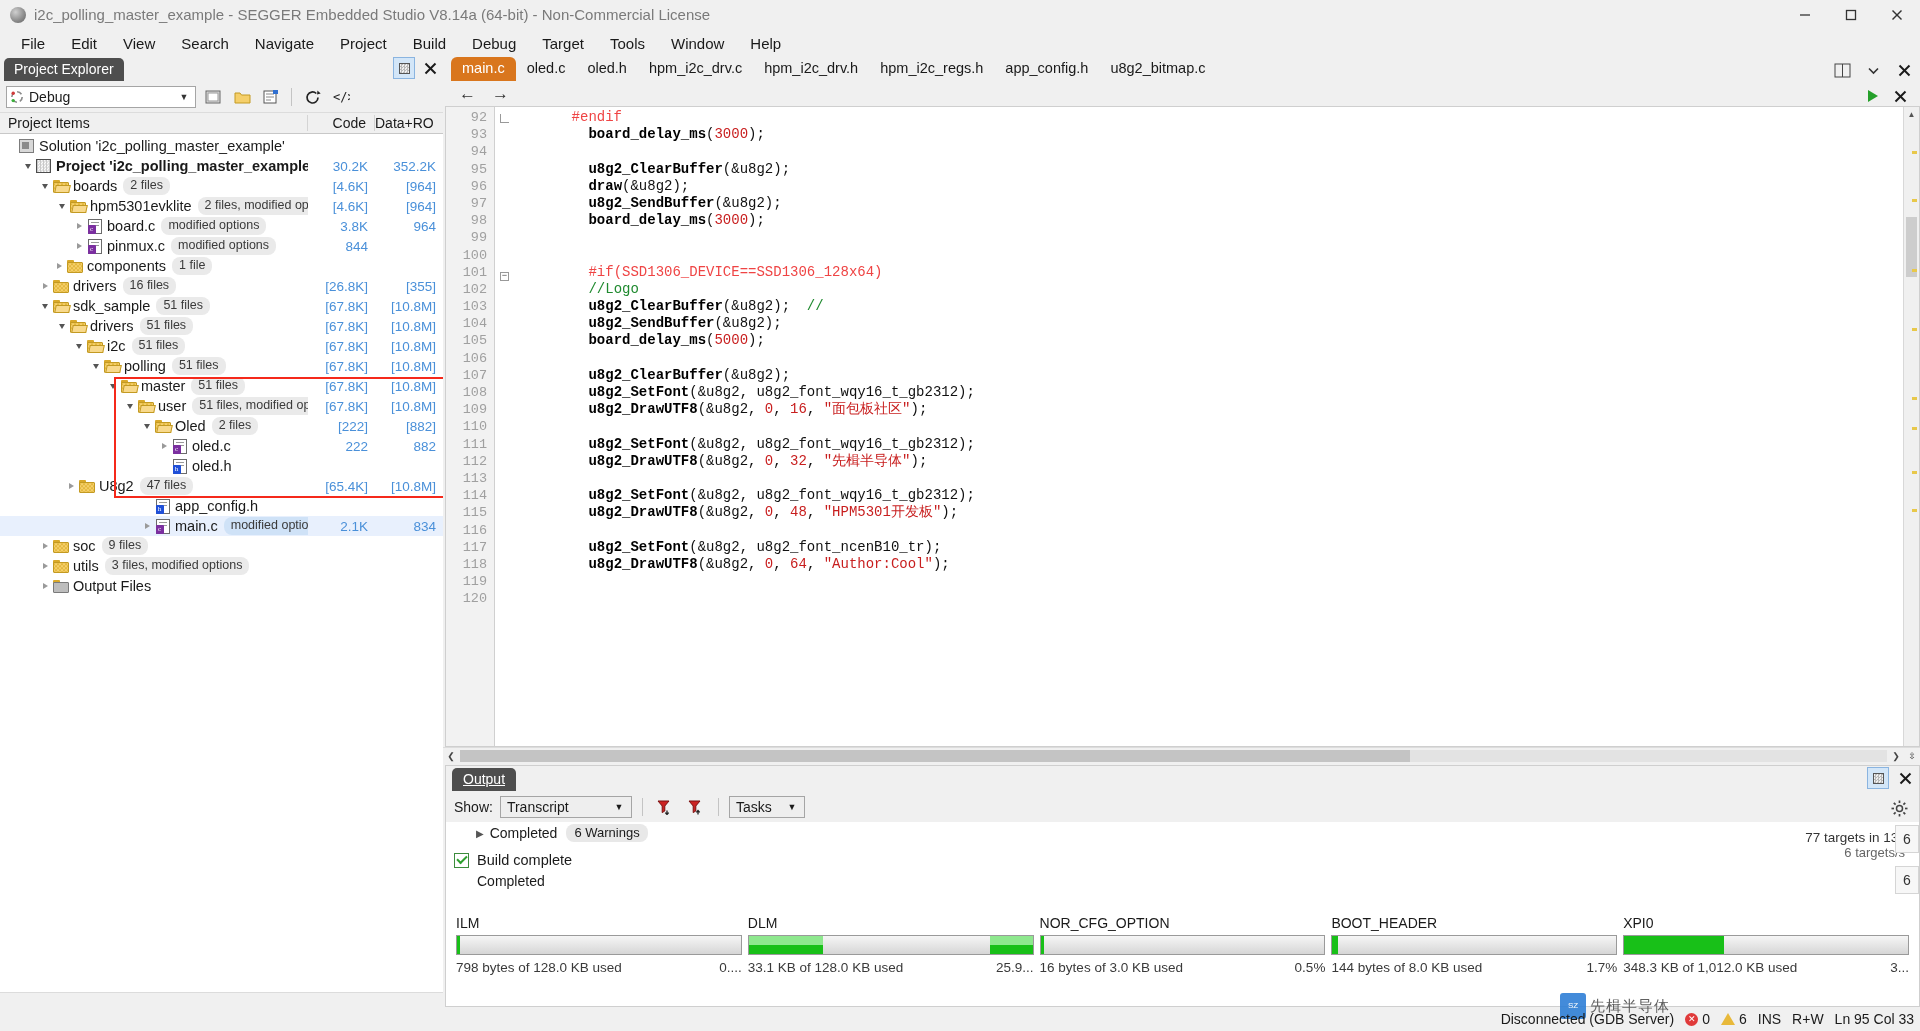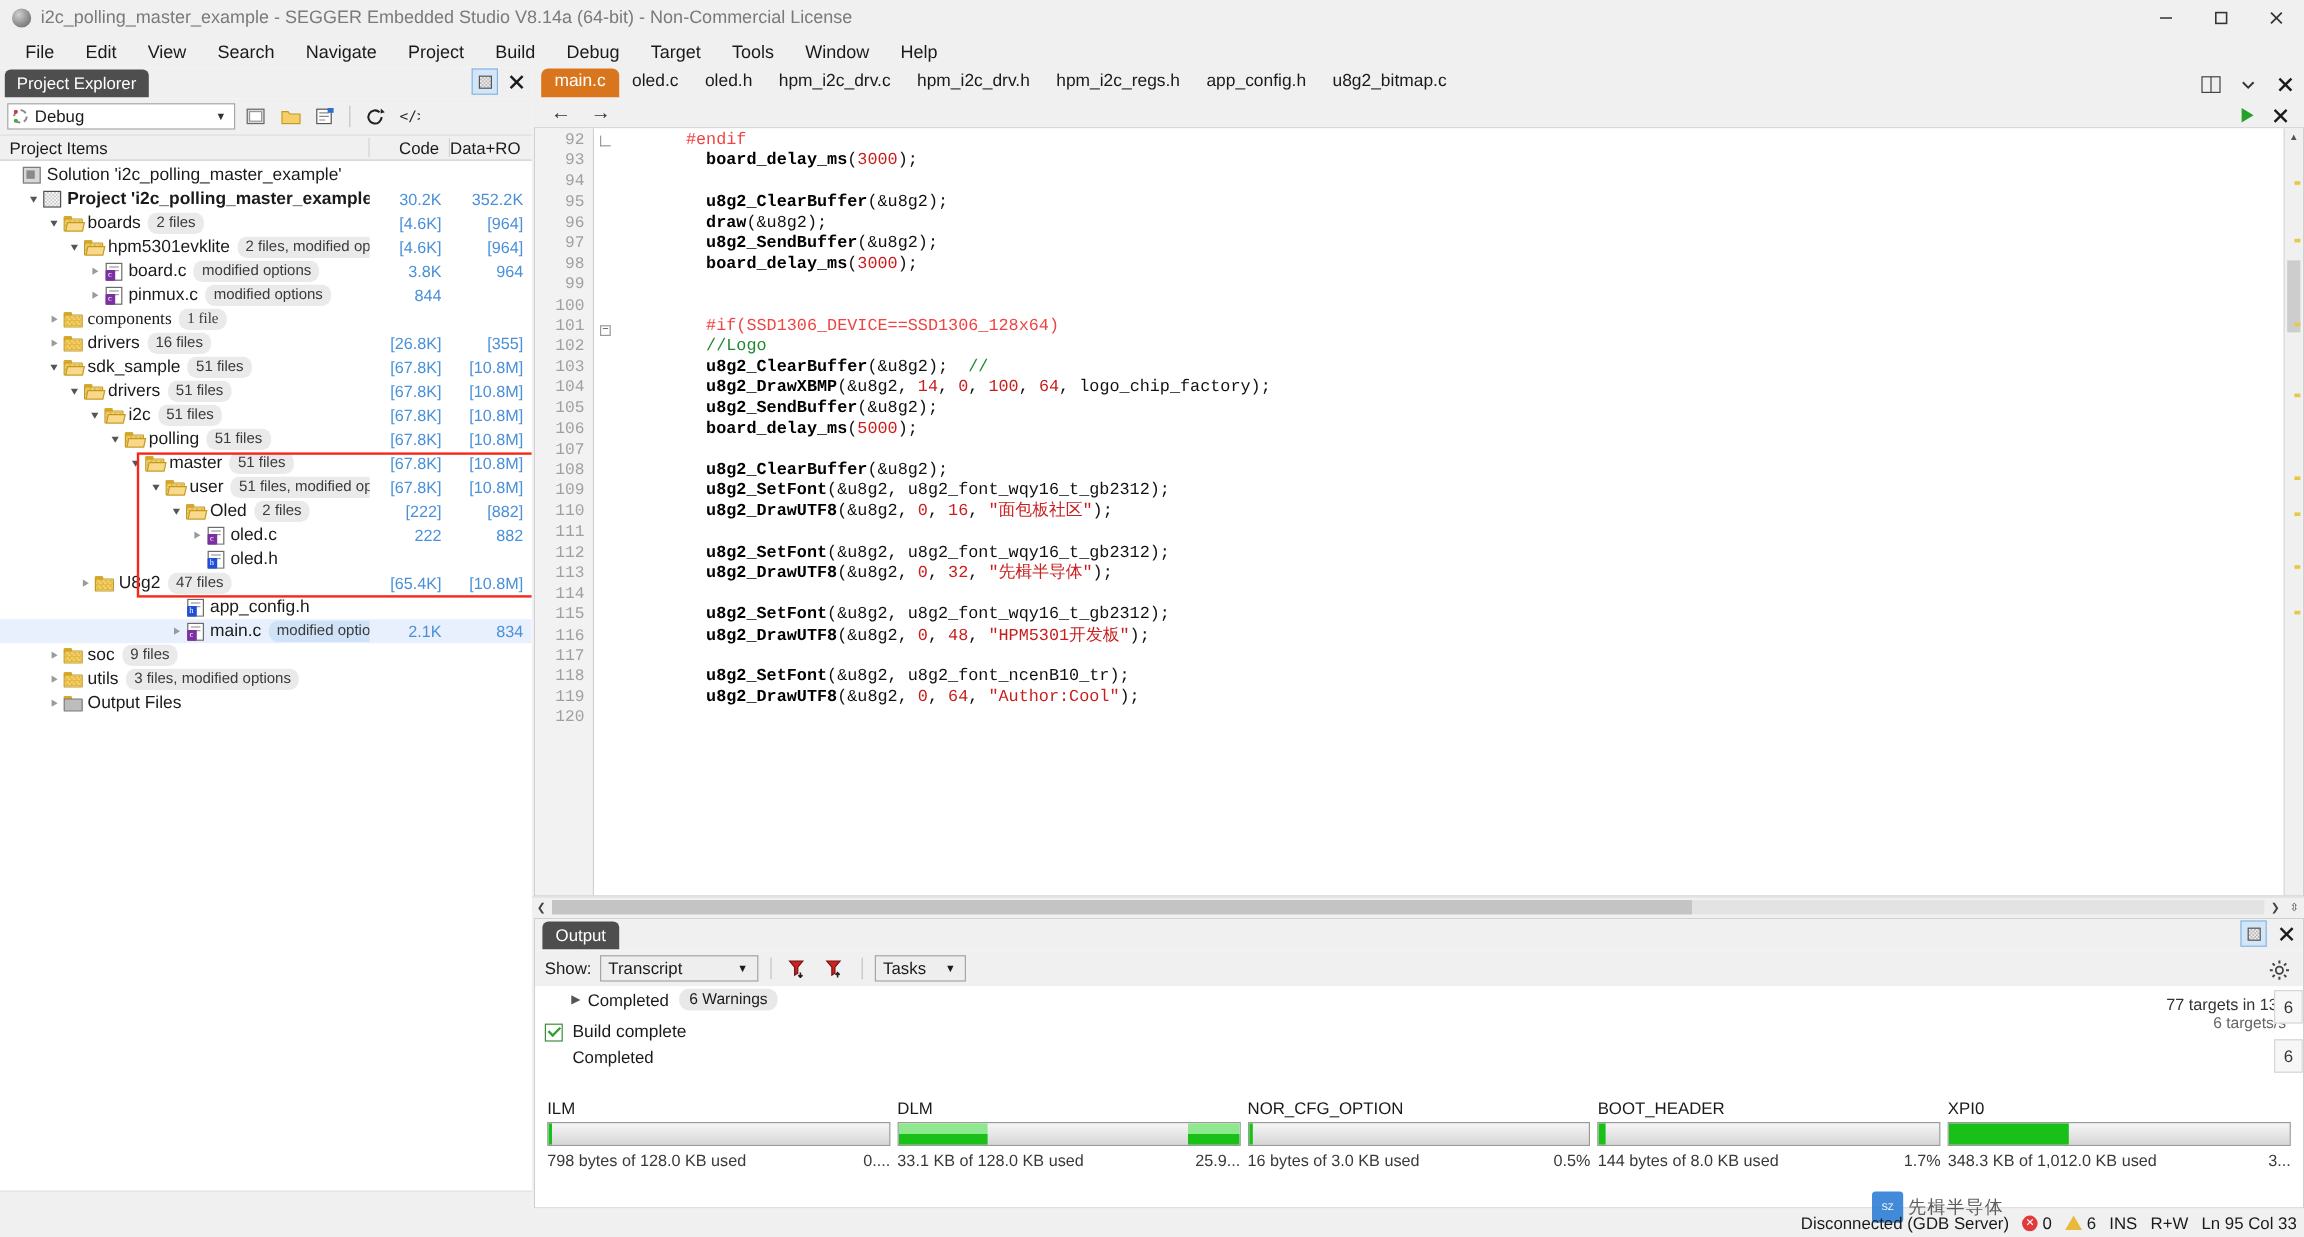--- a/index.html
+++ b/index.html
@@ -170,21 +170,21 @@
   .vs-mark { position:absolute; right:2px; width:5px; height:3px; background:#e8c84a; }
 
   .hscroll-e { height:16px; background:#f0f0f0; display:flex; align-items:center; border-top:1px solid #dcdcdc; }
   .hs-btn { width:16px;height:16px;display:flex;align-items:center;justify-content:center;font-size:9px;color:#444; }
   .hs-track { flex:1; height:12px; background:#e3e3e3; position:relative; margin:0 1px; }
   .hs-thumb { position:absolute; left:0; top:0; bottom:0; width:950px; background:#c4c4c4; }
 
   
   .output-panel { height:242px; display:flex; flex-direction:column; background:#fff; border:1px solid #cfcfcf; margin:2px 0 0 2px; }
   .out-tabrow { height:26px; display:flex; align-items:center; background:#f0f0f0; padding-left:6px; position:relative; }
-  .out-tab { background:#4e4e4e;color:#fff;font-size:14px;padding:4px 11px 5px 11px;border-radius:5px 5px 0 0;line-height:1; }
+  .out-tab { background:#4e4e4e;color:#fff;font-size:14px;padding:4px 11px 5px 11px;border-radius:5px 5px 0 0;line-height:1;text-decoration:underline; }
   .out-tabrow-right { position:absolute;right:3px;top:1px;display:flex;align-items:center;gap:5px; }
   .out-toolrow { height:30px; display:flex; align-items:center; gap:7px; padding:0 8px; background:#f0f0f0; position:relative; }
   .lbl { font-size:14px; }
   .osel {
     height:22px;border:1px solid #a5a5a5;background:#eee;display:flex;align-items:center;
     font-size:14px;padding:0 3px 0 6px;
   }
   .osel .caret { width:18px;text-align:center;font-size:9px; }
   .out-body { flex:1; background:#fff; position:relative; overflow:hidden; }
   .out-line { display:flex; align-items:center; padding:3px 8px 3px 8px; font-size:14.5px; }
@@ -420,21 +420,21 @@
                   <span class="mark">c</span>
                 </span>
               </span>
               <span class="tname">pinmux.c</span>
               <span class="badge">modified options</span>
             </div>
             <div class="code">844</div>
             <div class="data"></div>
           </div>
           <div class="trow">
-            <div class="tlabelwrap" style="padding-left: 38px; font-family: Liberation Serif, serif;">
+            <div class="tlabelwrap" style="padding-left: 52px;">
               <span class="twist">
                 <span class="tri-hollow"></span>
               </span>
               <span class="ico">
                 <span class="fld chk">
                   <span class="tab"></span>
                   <span class="bd"></span>
                 </span>
               </span>
               <span class="tname">components</span>
@@ -841,21 +841,20 @@
             <div class="cline">&nbsp;</div>
             <div class="cline"><span class="k-pl">      </span><span class="k-fn">u8g2_ClearBuffer</span><span class="k-pl">(&amp;u8g2);</span></div>
             <div class="cline"><span class="k-pl">      </span><span class="k-fn">draw</span><span class="k-pl">(&amp;u8g2);</span></div>
             <div class="cline"><span class="k-pl">      </span><span class="k-fn">u8g2_SendBuffer</span><span class="k-pl">(&amp;u8g2);</span></div>
             <div class="cline"><span class="k-pl">      </span><span class="k-fn">board_delay_ms</span><span class="k-pl">(</span><span class="k-num">3000</span><span class="k-pl">);</span></div>
             <div class="cline">&nbsp;</div>
             <div class="cline">&nbsp;</div>
             <div class="cline"><span class="k-pl">      </span><span class="k-pp">#if</span><span class="k-pp">(SSD1306_DEVICE==SSD1306_128x64)</span></div>
             <div class="cline"><span class="k-pl">      </span><span class="k-cm">//Logo</span></div>
             <div class="cline"><span class="k-pl">      </span><span class="k-fn">u8g2_ClearBuffer</span><span class="k-pl">(&amp;u8g2);  </span><span class="k-cm">//</span></div>
-            <div class="cline"><span class="k-pl">      </span><span class="k-fn">u8g2_DrawXBMP</span><span class="k-pl">(&amp;u8g2, </span><span class="k-num">14</span><span class="k-pl">, </span><span class="k-num">0</span><span class="k-pl">, </span><span class="k-num">100</span><span class="k-pl">, </span><span class="k-num">64</span><span class="k-pl">, logo_chip_factory);</span></div>
             <div class="cline"><span class="k-pl">      </span><span class="k-fn">u8g2_SendBuffer</span><span class="k-pl">(&amp;u8g2);</span></div>
             <div class="cline"><span class="k-pl">      </span><span class="k-fn">board_delay_ms</span><span class="k-pl">(</span><span class="k-num">5000</span><span class="k-pl">);</span></div>
             <div class="cline">&nbsp;</div>
             <div class="cline"><span class="k-pl">      </span><span class="k-fn">u8g2_ClearBuffer</span><span class="k-pl">(&amp;u8g2);</span></div>
             <div class="cline"><span class="k-pl">      </span><span class="k-fn">u8g2_SetFont</span><span class="k-pl">(&amp;u8g2, u8g2_font_wqy16_t_gb2312);</span></div>
             <div class="cline"><span class="k-pl">      </span><span class="k-fn">u8g2_DrawUTF8</span><span class="k-pl">(&amp;u8g2, </span><span class="k-num">0</span><span class="k-pl">, </span><span class="k-num">16</span><span class="k-pl">, </span><span class="k-str">"面包板社区"</span><span class="k-pl">);</span></div>
             <div class="cline">&nbsp;</div>
             <div class="cline"><span class="k-pl">      </span><span class="k-fn">u8g2_SetFont</span><span class="k-pl">(&amp;u8g2, u8g2_font_wqy16_t_gb2312);</span></div>
             <div class="cline"><span class="k-pl">      </span><span class="k-fn">u8g2_DrawUTF8</span><span class="k-pl">(&amp;u8g2, </span><span class="k-num">0</span><span class="k-pl">, </span><span class="k-num">32</span><span class="k-pl">, </span><span class="k-str">"先楫半导体"</span><span class="k-pl">);</span></div>
             <div class="cline">&nbsp;</div>

